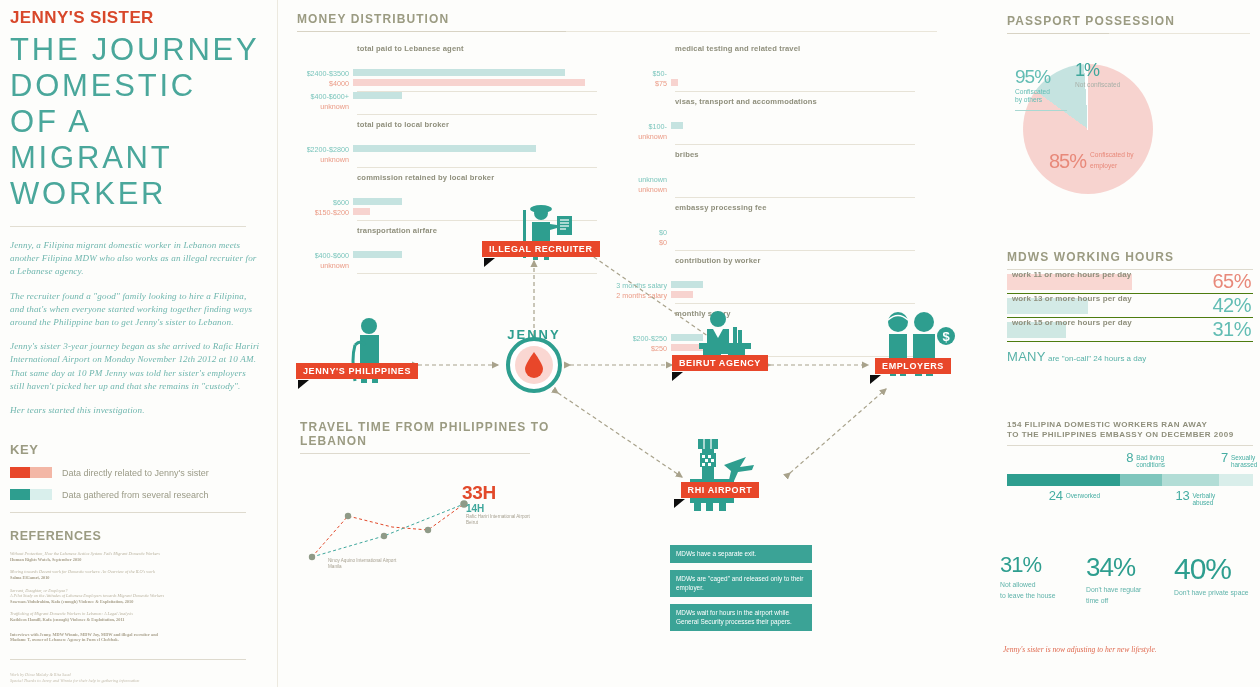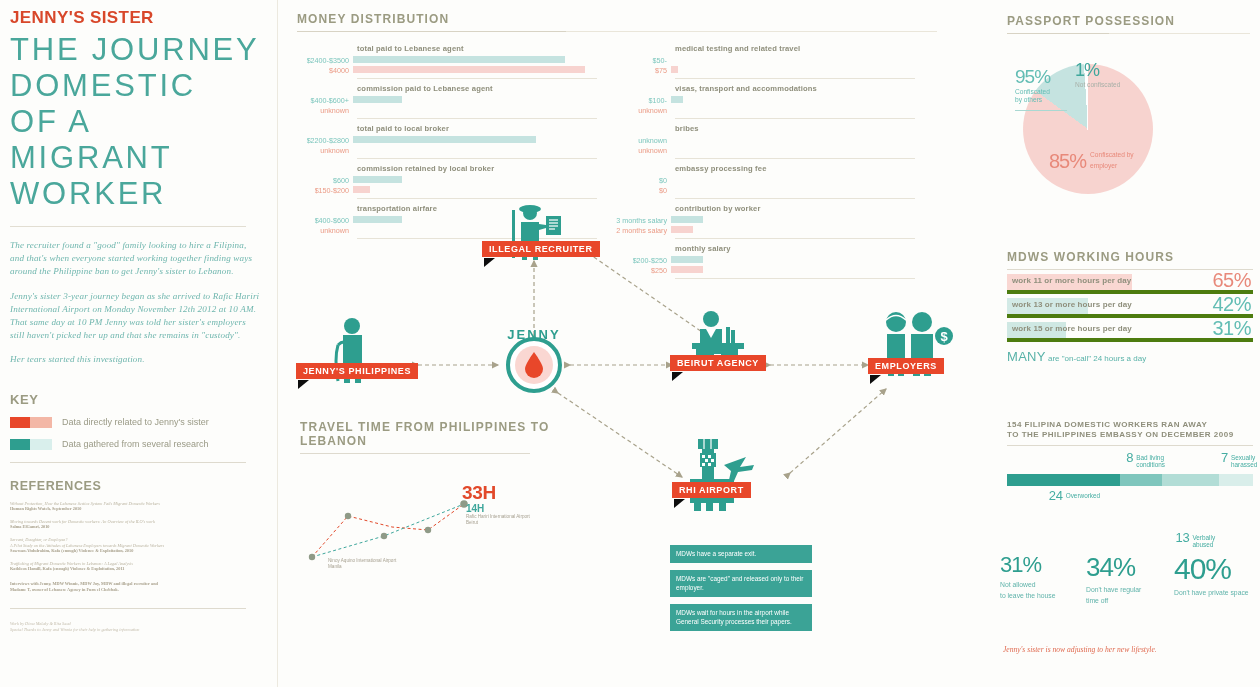--- a/index.html
+++ b/index.html
@@ -30,36 +30,36 @@
     color:#4aa79b; font-weight:300; margin-top:4px;
     font-family:"Liberation Sans", sans-serif;
   }
   .hr-left { height:1px; background:#e2ded2; margin:14px 0 12px 0; width:236px; }
   .intro p {
     font-family:"Liberation Serif", serif; font-style:italic;
     font-size:9.1px; line-height:13.2px; color:#6fb6ae; margin-bottom:11px;
     letter-spacing:.15px;
   }
   .key-title { font-size:13px; font-weight:bold; letter-spacing:.6px; color:#9b9b82; margin-bottom:10px; font-family:"Liberation Sans",sans-serif;}
-  .key-row { display:flex; margin-bottom:11px; }
+  .key-row { display:flex; align-items:center; margin-bottom:11px; }
   .sw { width:20px; height:11px; }
   .sw2 { width:22px; height:11px; margin-right:10px; }
   .key-label { font-size:9px; color:#9a9a86; }
   .refs-title { font-size:12.5px; font-weight:bold; letter-spacing:.6px; color:#9b9b82; margin-bottom:8px;font-family:"Liberation Sans",sans-serif;}
   .ref-item { margin-bottom:7px; }
   .ref-item .t { font-family:"Liberation Serif",serif; font-style:italic; font-size:4.3px; line-height:5.6px; color:#b9b29e; }
   .ref-item .s { font-family:"Liberation Serif",serif; font-weight:bold; font-size:4.3px; line-height:5.6px; color:#a9a18c; }
   .credits { font-family:"Liberation Serif",serif; font-style:italic; font-size:4.3px; line-height:6px; color:#c3bcab; }
 
   
   .money { position:absolute; left:297px; top:12px; width:640px; }
   .money-cols { display:flex; gap:18px; margin-top:7px; }
   .mcol { width:300px; }
   .mrow { margin-bottom:0px; }
-  .mrow .mlabel { font-size:7.6px; font-weight:bold; color:#8f8f7c; padding:5px 0 3px 60px; letter-spacing:.15px;}
+  .mrow .mlabel { font-size:7.6px; font-weight:bold; color:#8f8f7c; padding:5px 0 16px 60px; letter-spacing:.15px;}
   .mbars { display:flex; }
   .mvals { width:56px; text-align:right; padding-right:4px; }
   .mvals div { font-size:7.2px; line-height:9.5px; }
   .mbarwrap { flex:1; }
   .bar { height:7px; margin-bottom:2.5px; }
   .bar.teal-b { background:#c5e3e0; }
   .bar.pink-b { background:#f7d3cf; }
   .mrule { height:1px; background:#e7e3d7; margin-top:3px; }
 
   
@@ -77,21 +77,21 @@
   .lbl-14 .u { width:52px; height:1px; background:#a9d8d2; margin-top:6px;}
   .lbl-1 { position:absolute; left:68px; top:20px; }
   .lbl-1 .n { font-size:18px; color:#3fa79c; font-weight:300; letter-spacing:-1px; }
   .lbl-1 .d { font-size:6.6px; color:#a8b0a8; line-height:8px; }
   .lbl-85 { position:absolute; left:42px; top:110px; display:flex; align-items:flex-end; }
   .lbl-85 .n { font-size:20px; color:#e8897a; font-weight:300; letter-spacing:-1px;}
   .lbl-85 .d { font-size:6.6px; color:#e8897a; line-height:8px; margin-left:4px; margin-bottom:3px;}
 
   
   .hours { position:absolute; left:1007px; top:250px; width:246px; }
-  .hrow { display:flex; align-items:center; border-bottom:4px solid #4d7c0f; height:24px; position:relative; }
+  .hrow { display:flex; align-items:flex-start; border-bottom:1px solid #4d7c0f; height:24px; position:relative; }
   .hfill { position:absolute; left:0; top:4px; height:16px; }
   .hrow .htxt { position:relative; font-size:8px; font-weight:bold; color:#8f8f7c; padding-left:5px; letter-spacing:.1px; }
   .hrow .hpct { position:absolute; right:2px; font-size:20px; font-weight:300; letter-spacing:-.5px;}
   .many { margin-top:7px; font-size:8px; color:#58b2a8; }
   .many b { font-size:13px; font-weight:300; letter-spacing:.3px; }
 
   
   .runaway { position:absolute; left:1007px; top:420px; width:246px; }
   .ra-title { font-size:8px; font-weight:bold; letter-spacing:.5px; color:#8f8f7c; line-height:10px;}
   .ra-rule { height:1px; background:#dedace; margin:5px 0 0 0; }
@@ -103,21 +103,21 @@
   .ra-d { font-size:6.4px; color:#45ada2; line-height:7.4px; margin-left:3px; margin-top:2px;}
 
   
   .stats { position:absolute; left:1000px; top:552px; width:260px; display:flex; }
   .stat .n { font-weight:300; color:#2e9e8f; letter-spacing:-1px; }
   .stat .d { font-size:6.8px; color:#5fb3aa; line-height:8.4px; margin-top:3px; }
   .closing { position:absolute; left:1003px; top:645px; font-family:"Liberation Serif",serif; font-style:italic; font-size:7.6px; color:#e06a50; }
 
   
   .diagram { position:absolute; left:290px; top:205px; width:700px; height:330px; }
-  .node { position:absolute; text-align:left; }
+  .node { position:absolute; text-align:center; }
   .node-label {
     background:#e8472a; color:#fff; font-size:9px; font-weight:bold;
     letter-spacing:.6px; padding:3px 7px 3px 7px; display:inline-block;
     white-space:nowrap; position:relative; z-index:3;
   }
   .ribbon-fold { position:absolute; left:-0px; bottom:-9px; width:0; height:0;
     border-left:11px solid #0d0d0d; border-bottom:9px solid transparent; z-index:2;}
   .jenny-circle { position:absolute; width:56px; height:56px; }
   .jenny-ring { width:56px; height:56px; border-radius:50%; border:4px solid #2e9e8f; background:#fff; position:relative; }
   .jenny-inner { position:absolute; left:5px; top:5px; width:38px; height:38px; border-radius:50%; background:#fad7d2; }
@@ -143,20 +143,21 @@
     <div class="kicker">JENNY'S SISTER</div>
     <div class="bigtitle">
       <div>THE JOURNEY</div>
       <div>DOMESTIC</div>
       <div>OF A MIGRANT</div>
       <div>WORKER</div>
     </div>
     <div class="hr-left"></div>
 
     <div class="intro">
+      <p>Jenny, a Filipina migrant domestic worker in Lebanon meets another Filipina MDW who also works as an illegal recruiter for a Lebanese agency.</p>
       <p>The recruiter found a "good" family looking to hire a Filipina, and that's when everyone started working together finding ways around the Philippine ban to get Jenny's sister to Lebanon.</p>
       <p>Jenny's sister 3-year journey began as she arrived to Rafic Hariri International Airport on Monday November 12th 2012 at 10 AM. That same day at 10 PM Jenny was told her sister's employers still haven't picked her up and that she remains in "custody".</p>
       <p>Her tears started this investigation.</p>
     </div>
 
     <div style="height:14px"></div>
     <div class="key-title">KEY</div>
 
     <div class="key-row">
       <span class="sw" style="background:#e8472a"></span>
@@ -220,21 +221,20 @@
                 <div style="color: rgb(235, 155, 134);">$4000</div>
               </div>
               <div class="mbarwrap">
                 <div class="bar teal-b" style="width: 87%;"></div>
                 <div class="bar pink-b" style="width: 95%;"></div>
               </div>
             </div>
             <div class="mrule" style="margin-left: 60px;"></div>
           </div>
           <div class="mrow">
-            <div class="mlabel">commission paid to Lebanese agent</div>
             <div class="mbars">
               <div class="mvals">
                 <div class="teal" style="color: rgb(124, 198, 189);">$400-$600+</div>
                 <div style="color: rgb(235, 155, 134);">unknown</div>
               </div>
               <div class="mbarwrap">
                 <div class="bar teal-b" style="width: 20%;"></div>
                 <div class="bar pink-b" style="width: 0%;"></div>
               </div>
             </div>
@@ -444,21 +444,21 @@
               <div class="ra-d" style="margin-left: 0px;">Overworked</div>
             </div>
           </div>
           <div class="ra-top" style="left: 48.5%;">
             <div class="ra-n">8</div>
             <div style="margin-left: 3px; margin-top: 2px;">
               <div class="ra-d" style="margin-left: 0px;">Bad living</div>
               <div class="ra-d" style="margin-left: 0px; margin-top: 0px;">conditions</div>
             </div>
           </div>
-          <div class="ra-bot" style="left: 68.5%; margin-top: 42px;">
+          <div class="ra-bot" style="left: 68.5%;">
             <div class="ra-n">13</div>
             <div style="margin-left: 3px; margin-top: 2px;">
               <div class="ra-d" style="margin-left: 0px;">Verbally</div>
               <div class="ra-d" style="margin-left: 0px; margin-top: 0px;">abused</div>
             </div>
           </div>
           <div class="ra-top" style="left: 87%;">
             <div class="ra-n">7</div>
             <div style="margin-left: 3px; margin-top: 2px;">
               <div class="ra-d" style="margin-left: 0px;">Sexually</div>

